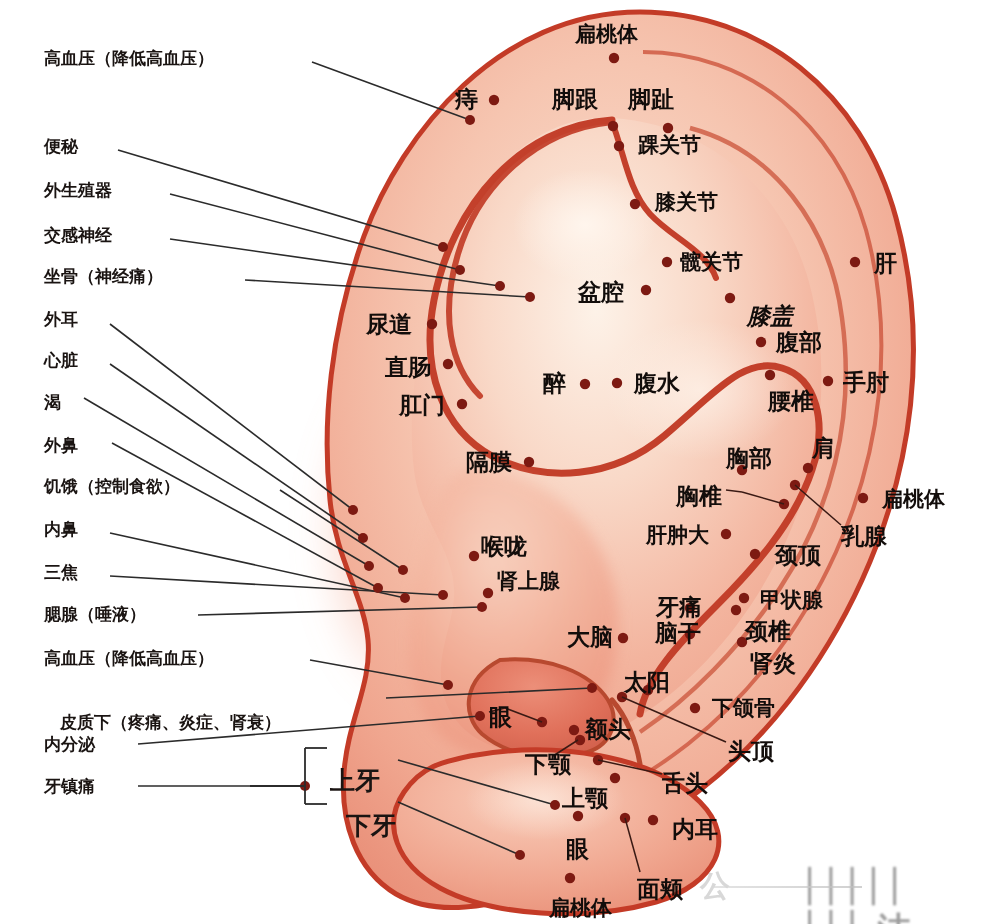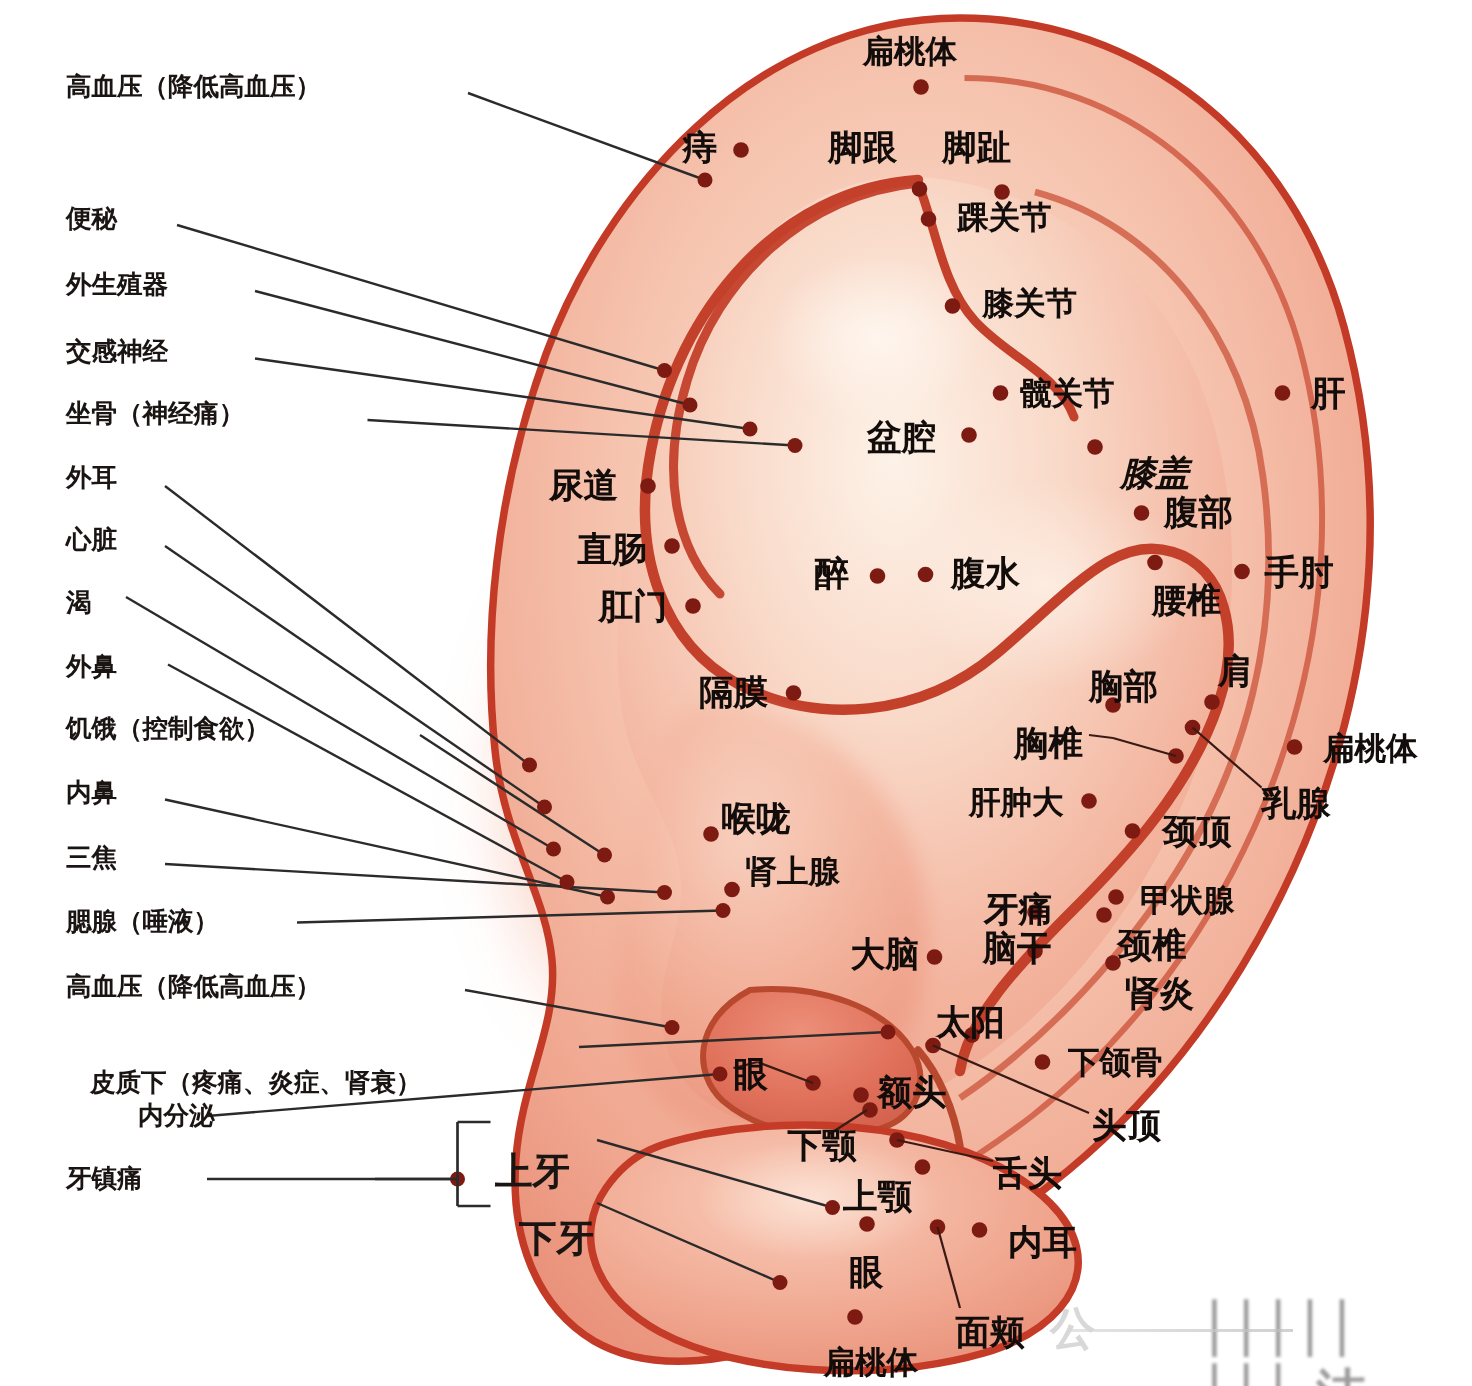--- a/index.html
+++ b/index.html
@@ -269,21 +269,21 @@
       <div class="lbl left-lbl" style="left: 44px; top: 311px;">外耳</div>
       <div class="lbl left-lbl" style="left: 44px; top: 352px;">心脏</div>
       <div class="lbl left-lbl" style="left: 44px; top: 394px;">渴</div>
       <div class="lbl left-lbl" style="left: 44px; top: 437px;">外鼻</div>
       <div class="lbl left-lbl" style="left: 44px; top: 478px;">饥饿（控制食欲）</div>
       <div class="lbl left-lbl" style="left: 44px; top: 521px;">内鼻</div>
       <div class="lbl left-lbl" style="left: 44px; top: 564px;">三焦</div>
       <div class="lbl left-lbl" style="left: 44px; top: 606px; font-family: Liberation Serif, serif;">腮腺（唾液）</div>
       <div class="lbl left-lbl" style="left: 44px; top: 650px;">高血压（降低高血压）</div>
       <div class="lbl left-lbl" style="left: 60px; top: 690px; margin-top: 24px;">皮质下（疼痛、炎症、肾衰）</div>
-      <div class="lbl left-lbl" style="left: 44px; top: 736px; margin-left: 48px;">内分泌</div>
+      <div class="lbl left-lbl" style="left: 44px; top: 736px;">内分泌</div>
       <div class="lbl left-lbl" style="left: 44px; top: 778px;">牙镇痛</div>
     </div>
 
   <div id="toothLabels">
       <div class="lbl tooth-lbl" style="left: 330px; top: 748px; margin-top: 20px;">上牙</div>
       <div class="lbl tooth-lbl" style="left: 346px; top: 790px; margin-top: 23px;">下牙</div>
     </div>
 
   <div id="earLabels">
       <div class="lbl ear-lbl sm" style="left: 575px; top: 24px;">扁桃体</div>

